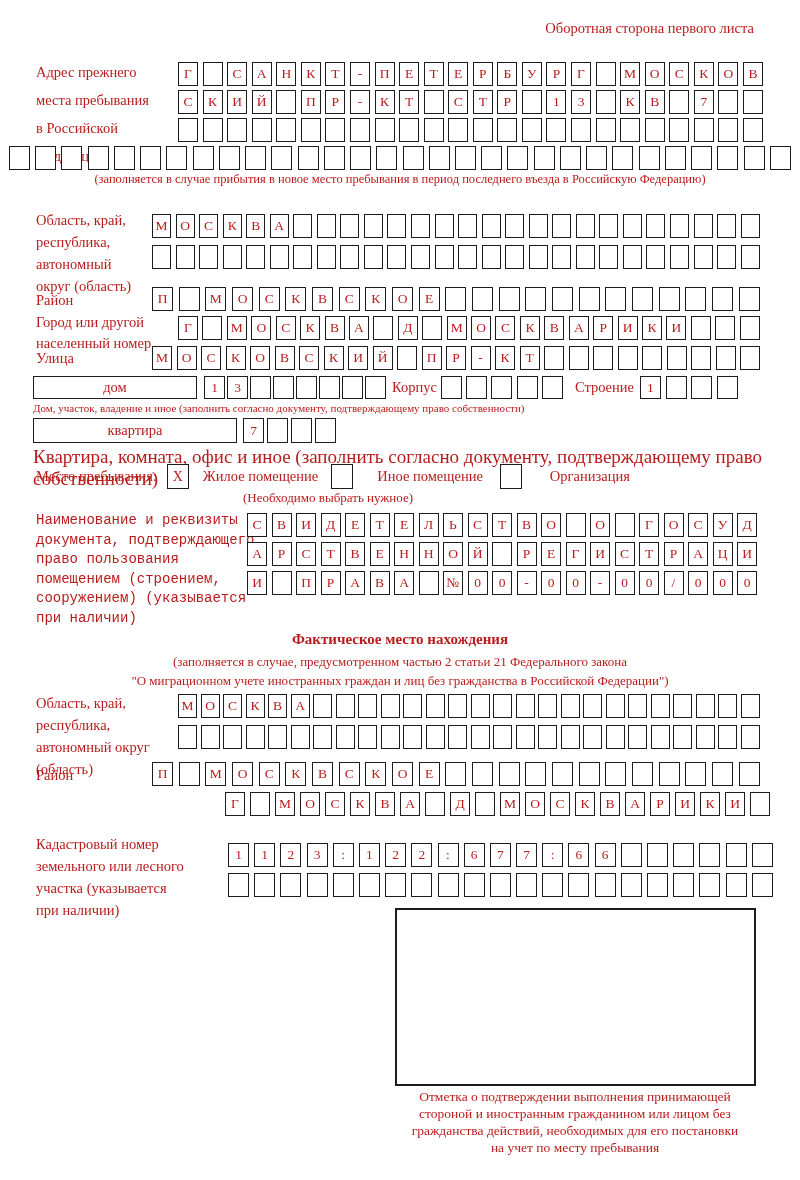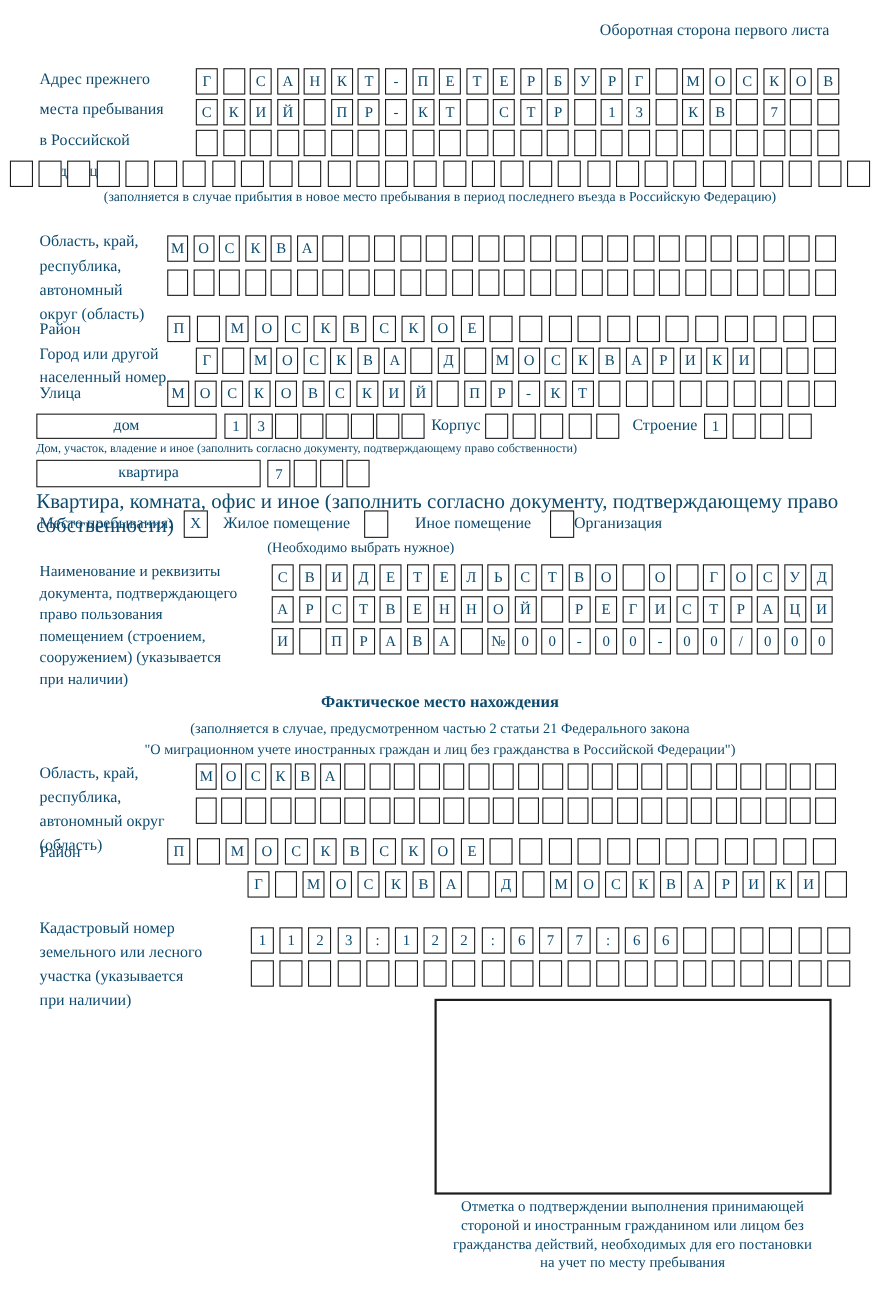--- a/index.html
+++ b/index.html
@@ -1,21 +1,21 @@
 <!DOCTYPE html>
 <html><head>
 <meta charset="utf-8">
 <style>
   html,body{margin:0;padding:0;background:#ffffff;}
   .page{position:relative;width:800px;height:1180px;background:#ffffff;
-        font-family:"Liberation Serif", serif;color:#0c4a6e;overflow:hidden;}
+        font-family:"Liberation Serif", serif;color:#b91c1c;overflow:hidden;}
   .lbl{position:absolute;font-size:14.5px;line-height:28px;white-space:pre-line;}
   .lbl.lh22{line-height:22px;}
   .lbl.lh21{line-height:21px;}
-  .lbl.lh19{line-height:19.5px;font-size:14px;}
+  .lbl.lh19{line-height:19.5px;font-size:14px;font-family:Liberation Mono, monospace;}
   .cap{position:absolute;font-size:13px;}
   .cap.small{font-size:12.5px;}
   .center{left:0;width:800px;text-align:center;}
   .title{position:absolute;left:0;width:800px;text-align:center;
          font-weight:bold;font-size:15px;}
   .row{position:absolute;display:flex;justify-content:space-between;}
   .cells{display:flex;justify-content:space-between;}
   .cell{flex:0 0 auto;width:20px;height:24px;box-sizing:border-box;
         border:1.5px solid #1c1c1c;display:flex;align-items:center;
         justify-content:center;font-size:13.5px;line-height:1;background:#fff;}
@@ -343,21 +343,21 @@
   </div>
   <div class="cap" style="left:33px;top:446px;font-size:19px">Квартира, комната, офис и иное (заполнить согласно документу, подтверждающему право собственности)</div>
 
   <div class="fieldline" style="left:36px;top:464px">
     <span>Место пребывания:</span>
     <span class="chk" style="margin-left:10px">X</span>
     <span style="margin-left:14px">Жилое помещение</span>
     <span class="chk" style="margin-left:13px"></span>
     <span style="margin-left:24px">Иное помещение</span>
     <span class="chk" style="margin-left:17px"></span>
-    <span style="">Организация</span>
+    <span style="margin-left:28px">Организация</span>
   </div>
   <div class="cap" style="left:243px;top:490px">(Необходимо выбрать нужное)</div>
 
   <div class="lbl lh19" style="left:36px;top:511px">Наименование и реквизиты
 документа, подтверждающего
 право пользования
 помещением (строением,
 сооружением) (указывается
 при наличии)</div>
   <div class="row" style="left:247px;top:513px;width:510px">

